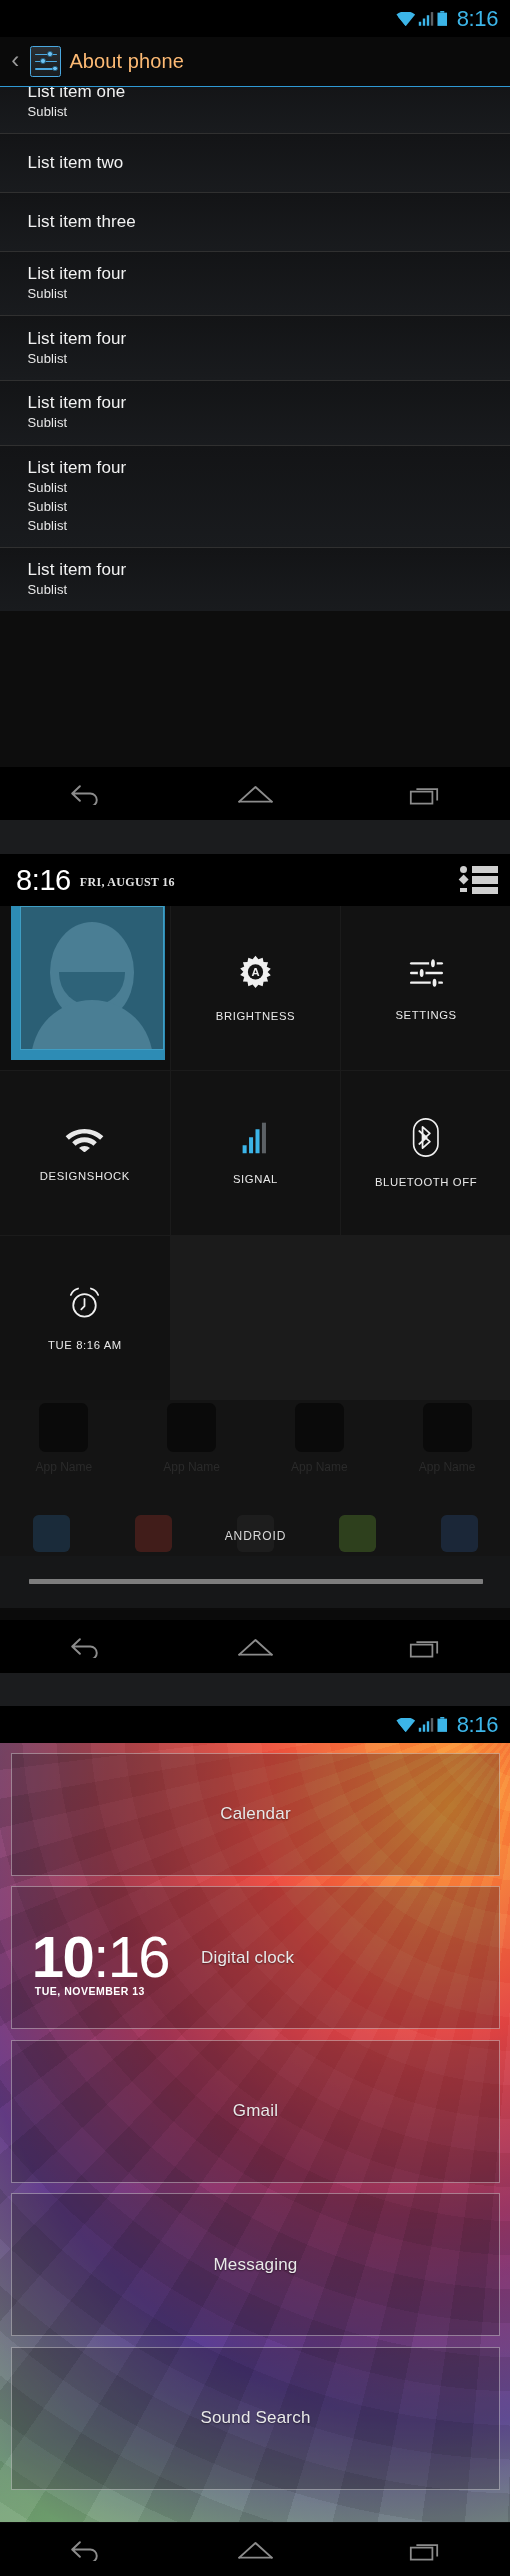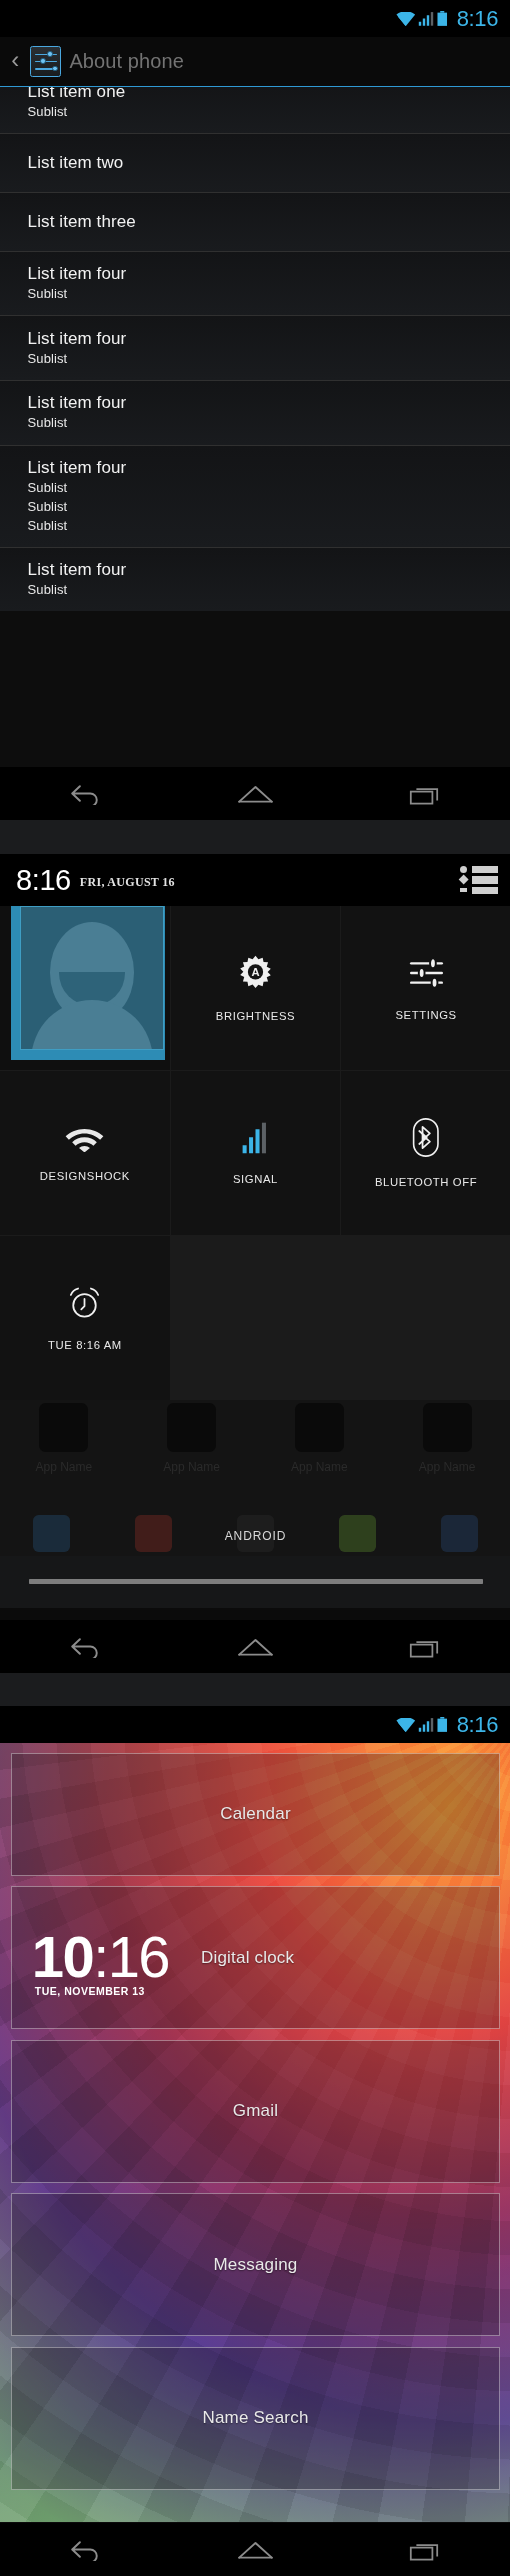--- a/index.html
+++ b/index.html
@@ -80,21 +80,21 @@
   .ab-icon i:nth-child(2) { top: 13.8px; }
   .ab-icon i:nth-child(3) { top: 21px; }
   .ab-icon b {
     position: absolute; width: 5.7px; height: 5.7px; border-radius: 50%;
     background: #6fc3f2; border: 0.8px solid #1f5a7d;
   }
   .ab-icon b:nth-of-type(1) { top: 4px; left: 16px; }
   .ab-icon b:nth-of-type(2) { top: 11.3px; left: 9px; }
   .ab-icon b:nth-of-type(3) { top: 18.6px; left: 21px; }
   .ab-title {
-    color: #737373;
+    color: #fdba74;
     font-size: 20px;
     font-weight: 400;
     letter-spacing: 0.1px;
   }
 
   .settings-list {
     background: #0d0d0d;
     padding: 0 0 0 0;
   }
   .list-row {
@@ -579,21 +579,21 @@
 
       <div class="wp-item" style="height:143px">
         <span class="wp-name">Gmail</span>
       </div>
 
       <div class="wp-item" style="height:143px">
         <span class="wp-name">Messaging</span>
       </div>
 
       <div class="wp-item" style="height:143px">
-        <span class="wp-name">Name Search</span>
+        <span class="wp-name">Sound Search</span>
       </div>
 
     </div>
   </div>
 
   <div class="navbar" style="position:absolute;bottom:0;left:0;right:0">
     <span class="navbtn">
       <svg class="ico" width="37" height="23" viewBox="0 0 46 28">
           <path d="M16 5 6.5 14 16 23M7 14h22a8 8 0 0 1 0 16h-4" stroke="#8c8c8c" stroke-width="2.4" fill="none" stroke-linecap="round" stroke-linejoin="round"></path>
         </svg>

